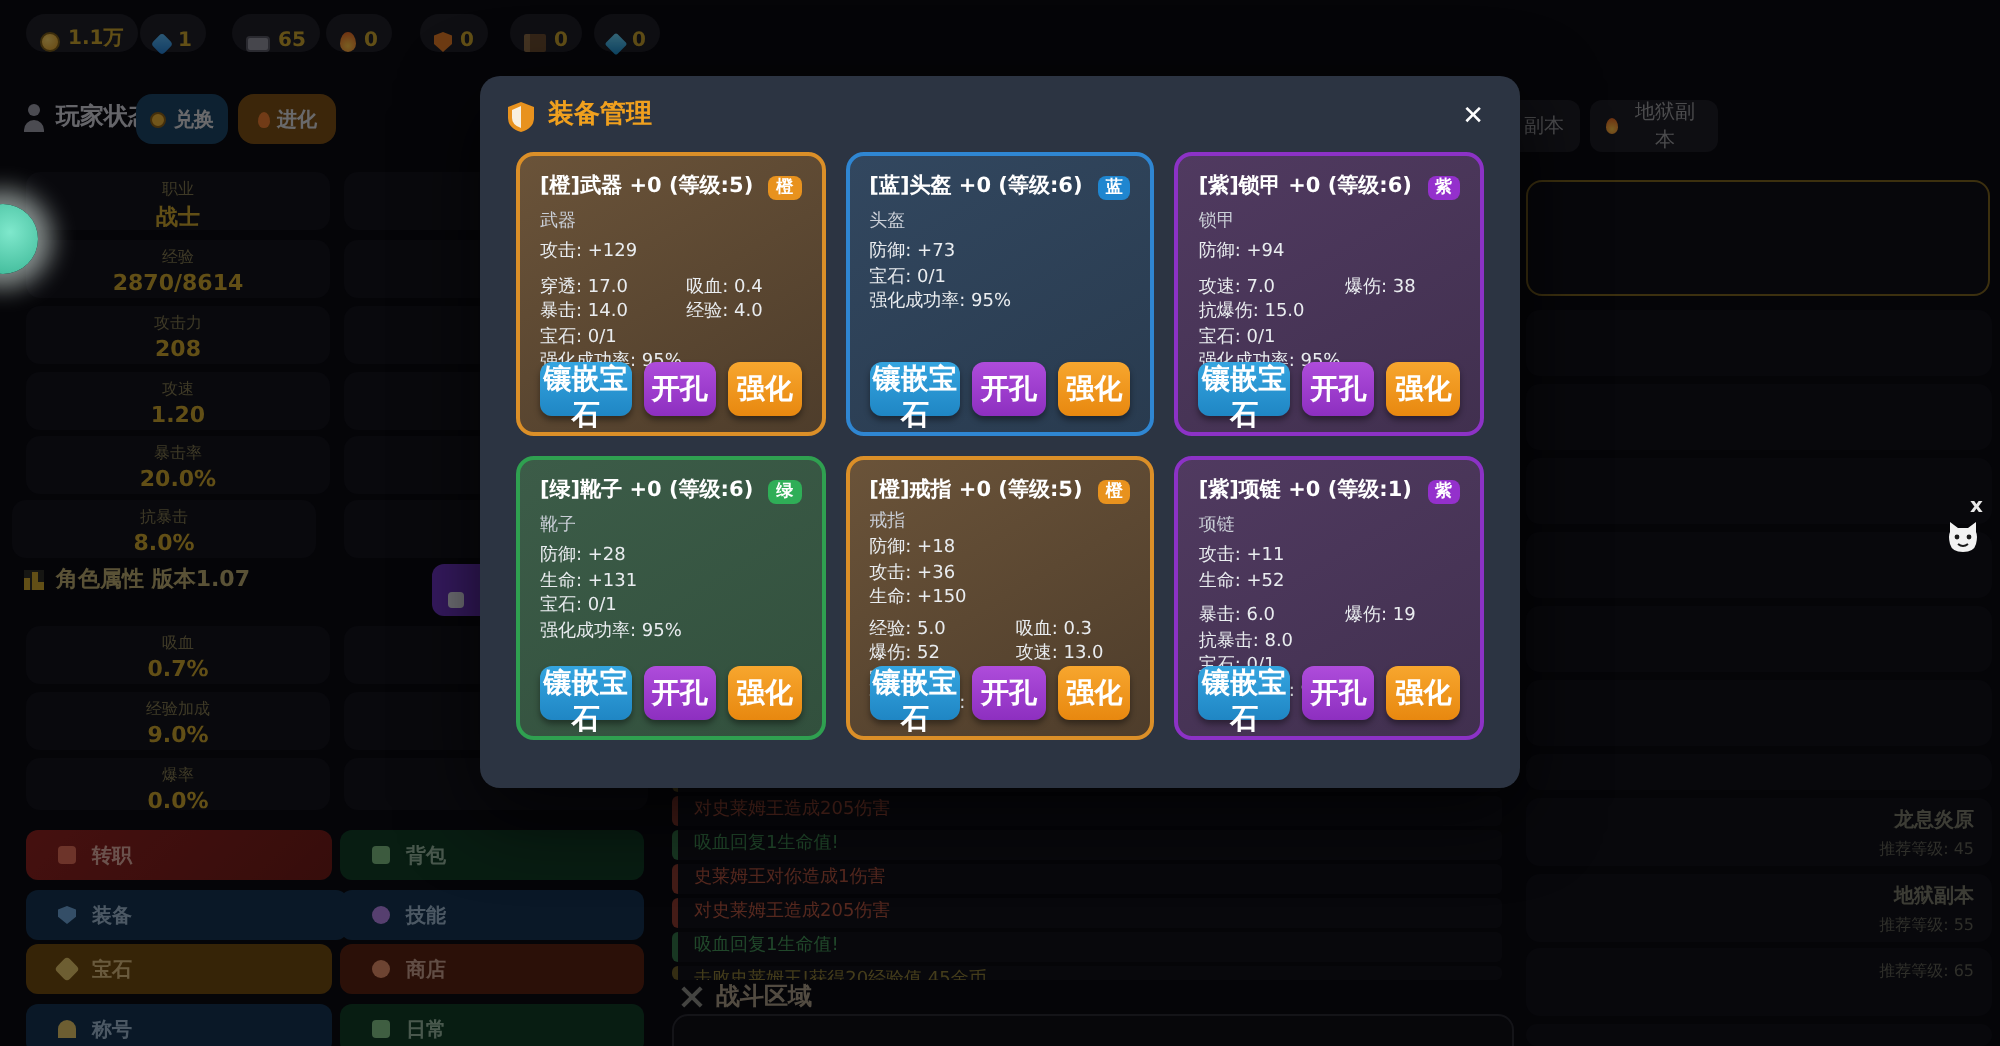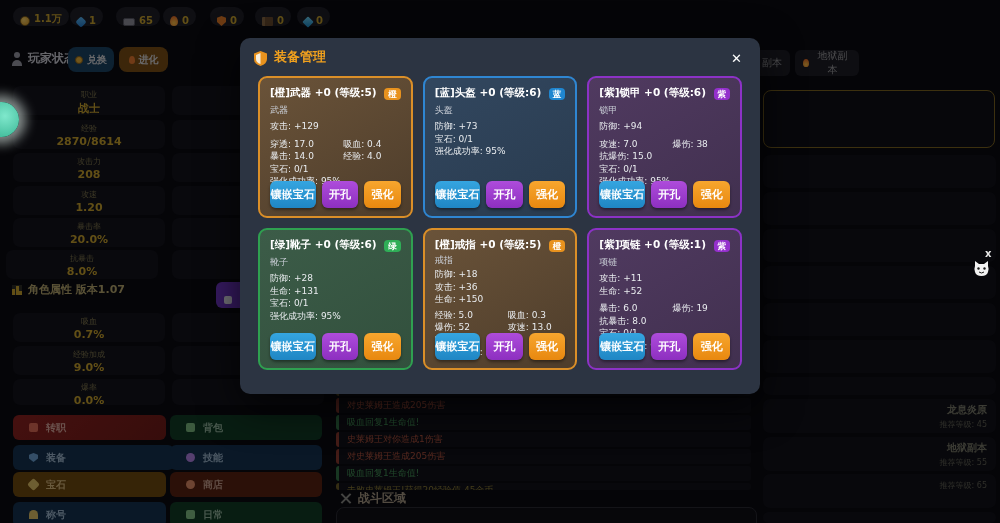--- a/index.html
+++ b/index.html
@@ -103,21 +103,21 @@
   .c-green{border-color:#2fa050;background:linear-gradient(150deg,#3c5c48,#32503d)}
   .card-head{display:flex;align-items:flex-end}
   .card-title{color:#fff;font-size:10.5px;font-weight:bold;flex:1}
   .badge{flex:none;border-radius:4px;color:#fff;font-size:8.5px;font-weight:bold;padding:2px 4px;line-height:1}
   .b-orange{background:#e8921e}.b-blue{background:#1f86d0}.b-purple{background:#9430cc}.b-green{background:#2fae57}
   .card-sub{color:#c9ced6;font-size:9px;margin:4px 0 3px}
   .ln{display:flex;color:#e9ecef;font-size:9px;line-height:12.5px}
   .ln span:first-child{width:56%}
   .gap{margin-bottom:5px}
   .acts{position:absolute;left:10px;right:10px;bottom:8px;display:flex;gap:6px}
-  .act{height:27px;border:none;border-radius:6px;color:#fff;font-size:11px;font-weight:bold;
+  .act{height:27px;border:none;border-radius:6px;color:#fff;font-size:14px;font-weight:bold;
        cursor:pointer;box-shadow:0 2px 3px rgba(0,0,0,0.4)}
   .a-blue{flex:1.25;background:linear-gradient(#35a5e0,#1f86c4)}
   .a-purple{flex:1;background:linear-gradient(#ae4cdb,#8d2fc0)}
   .a-orange{flex:1;background:linear-gradient(#f7a62e,#e8880f)}
 </style>
 </head>
 <body>
 
 <div id="screen">
 

